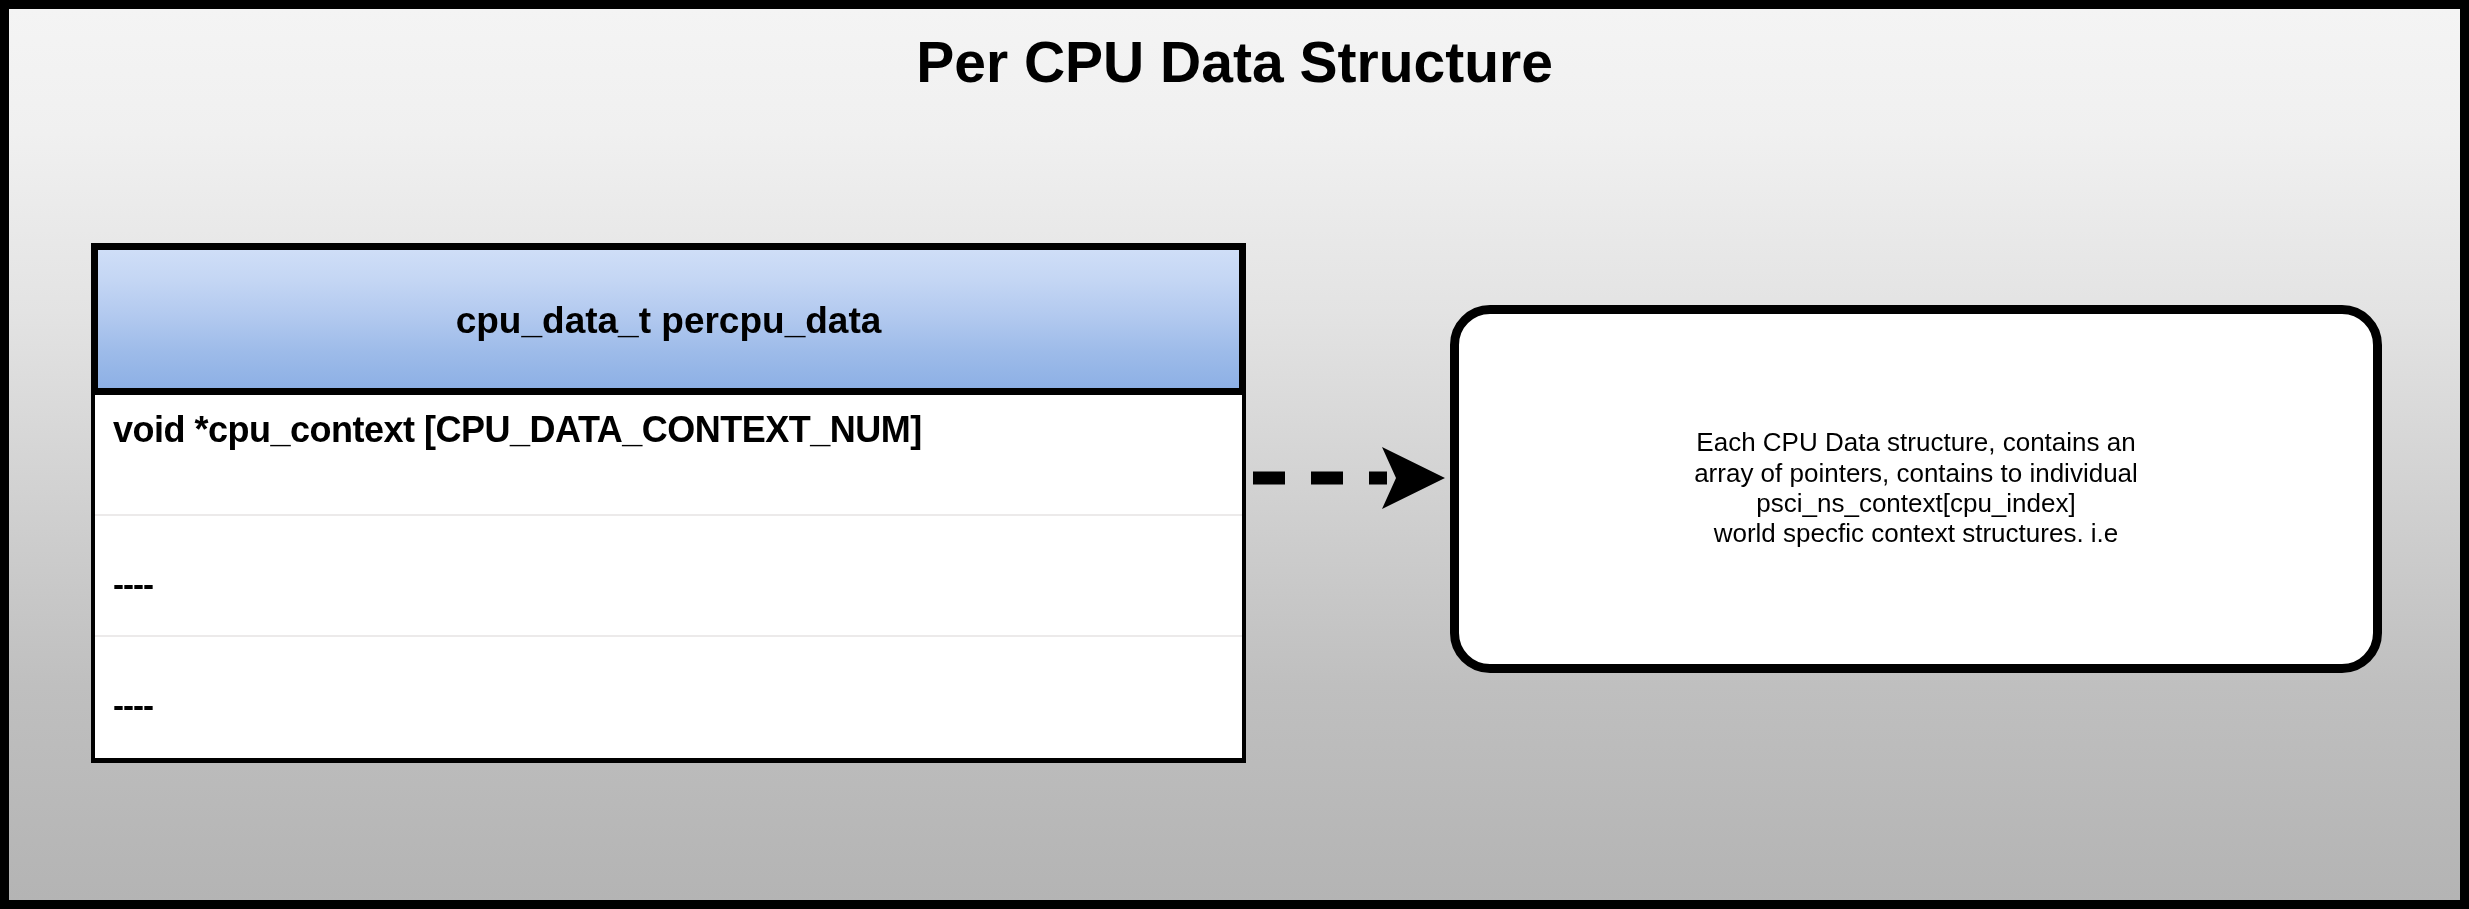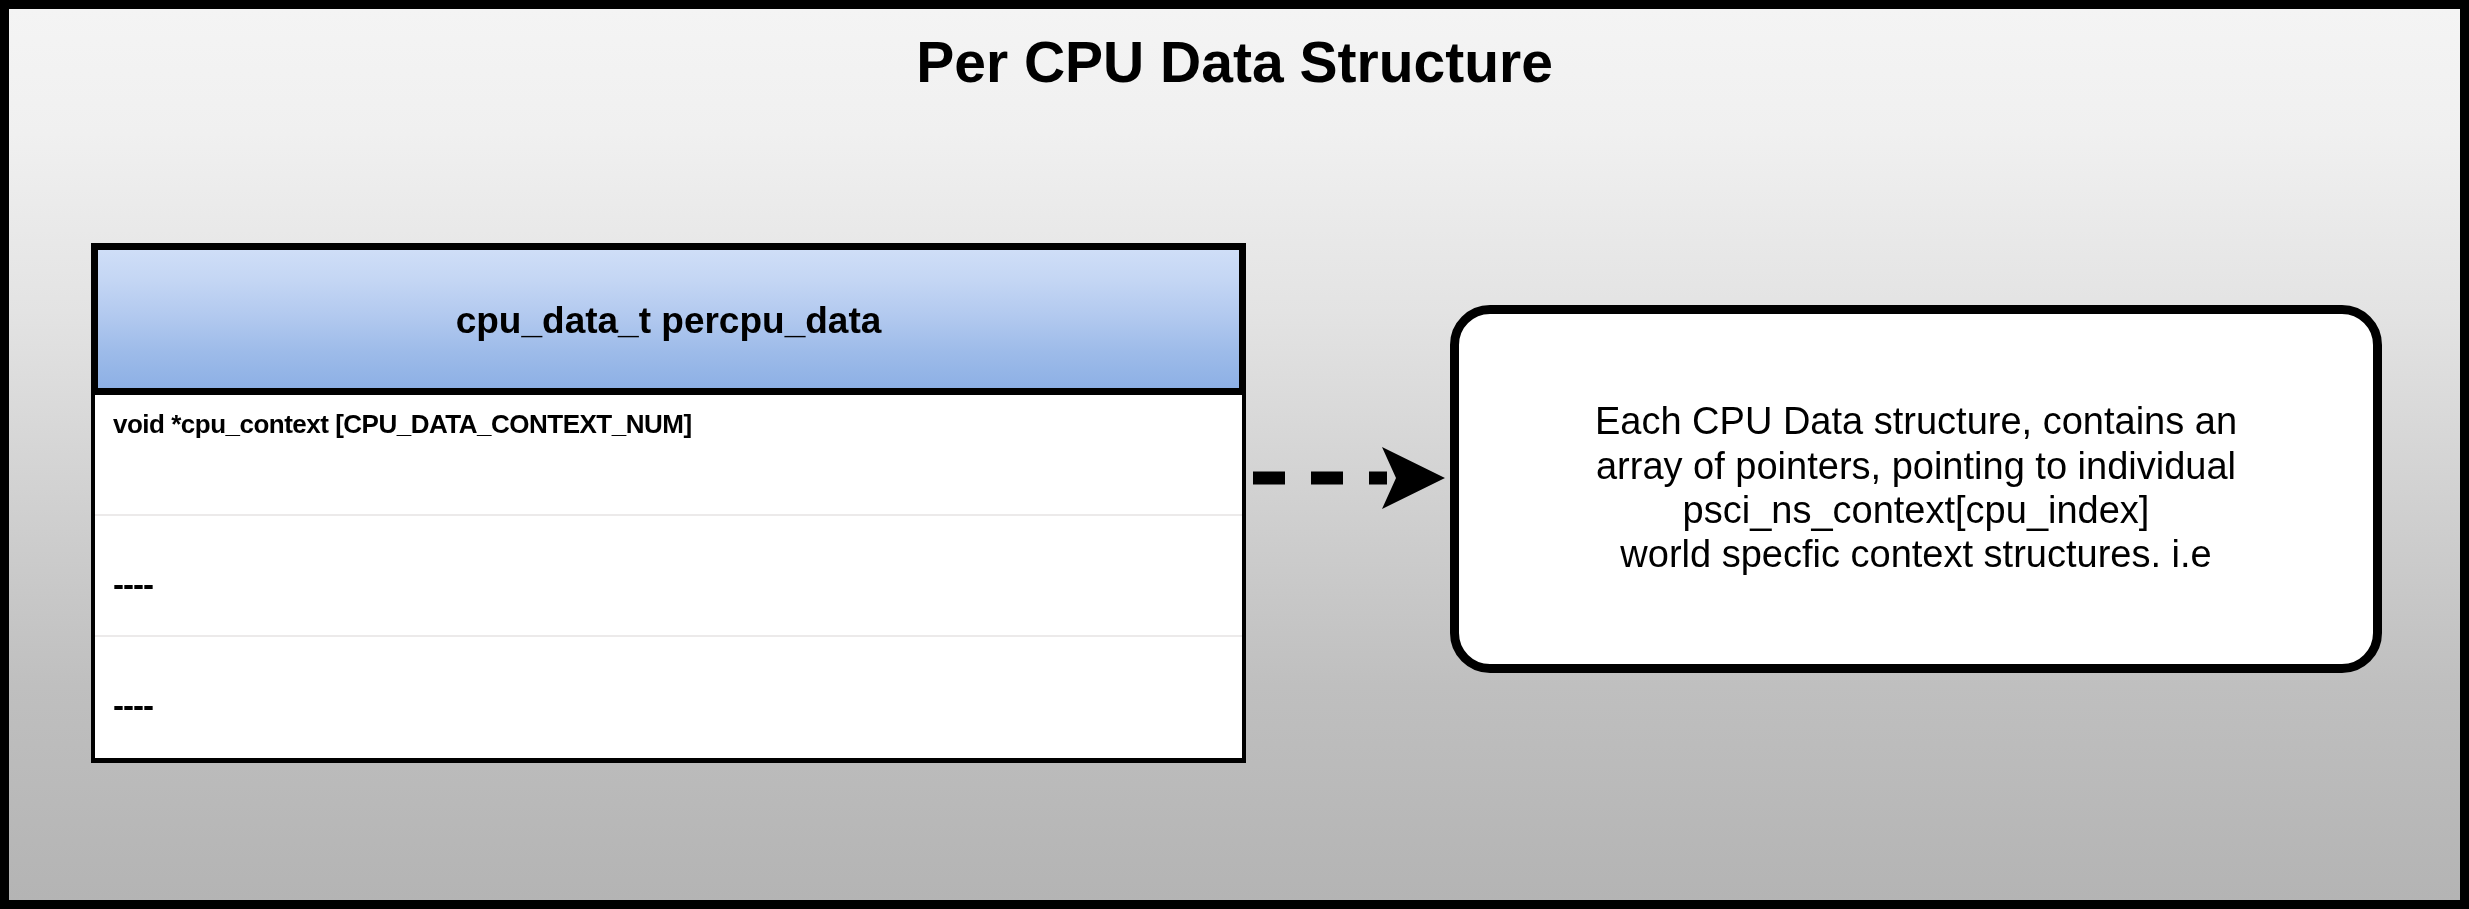--- a/index.html
+++ b/index.html
@@ -85,21 +85,21 @@
     box-sizing: border-box;
     height: 121px;
     padding: 14px 18px 0 18px;
     border-bottom: 2px solid #eceaea;
     color: #000000;
     white-space: nowrap;
     overflow: hidden;
   }
   .struct-row:last-child { border-bottom: 0; }
   .struct-row.strong {
-    font-size: 26px;
+    font-size: 36px;
     font-weight: bold;
     letter-spacing: -0.5px;
   }
   .struct-row.dashes {
     font-size: 33px;
     font-weight: bold;
     padding-top: 50px;
     letter-spacing: -1px;
   }
 
@@ -124,21 +124,21 @@
     border: 9px solid #000000;
     border-radius: 40px;
     background: #ffffff;
     display: flex;
     flex-direction: column;
     align-items: center;
     justify-content: center;
     padding: 4px 18px 6px 18px;
   }
   #note-box .nline {
-    font-size: 38px;
+    font-size: 26px;
     font-weight: normal;
     color: #000000;
     line-height: 1.17;
     text-align: center;
     white-space: nowrap;
     font-family: "Liberation Sans", sans-serif;
   }
 </style>
 </head>
 <body>
@@ -161,18 +161,18 @@
 
   </div>
 
   <svg id="connector" viewBox="0 0 200 90" xmlns="http://www.w3.org/2000/svg">
     <line x1="4" y1="45" x2="138" y2="45" stroke="#000000" stroke-width="13" stroke-dasharray="32 26" stroke-linecap="butt"></line>
     <polygon points="133,14 196,45 133,76 147,45" fill="#000000"></polygon>
   </svg>
 
   <div id="note-box">
     <div class="nline">Each CPU Data structure, contains an</div>
-    <div class="nline">array of pointers, pointing to individual</div>
+    <div class="nline">array of pointers, contains to individual</div>
     <div class="nline">psci_ns_context[cpu_index]</div>
     <div class="nline">world specfic context structures. i.e</div>
   </div>
 
 </div>
 
 </body></html>

